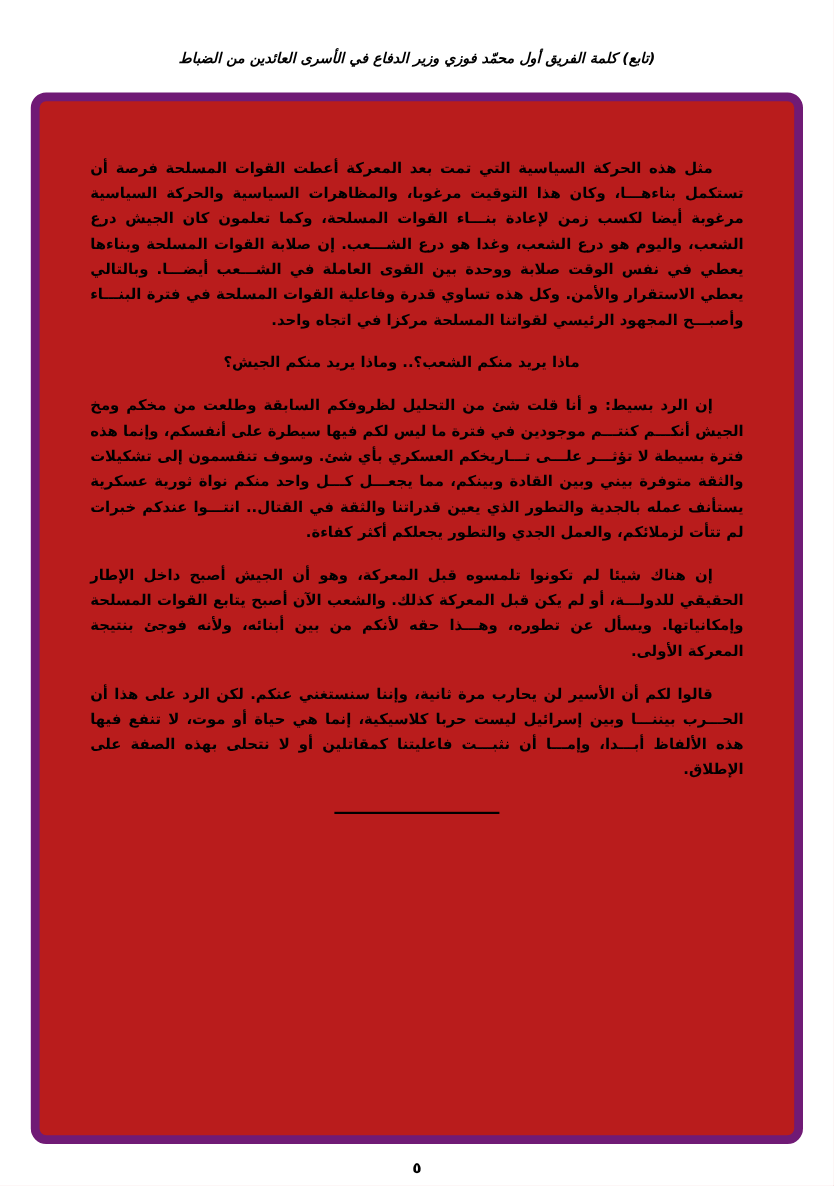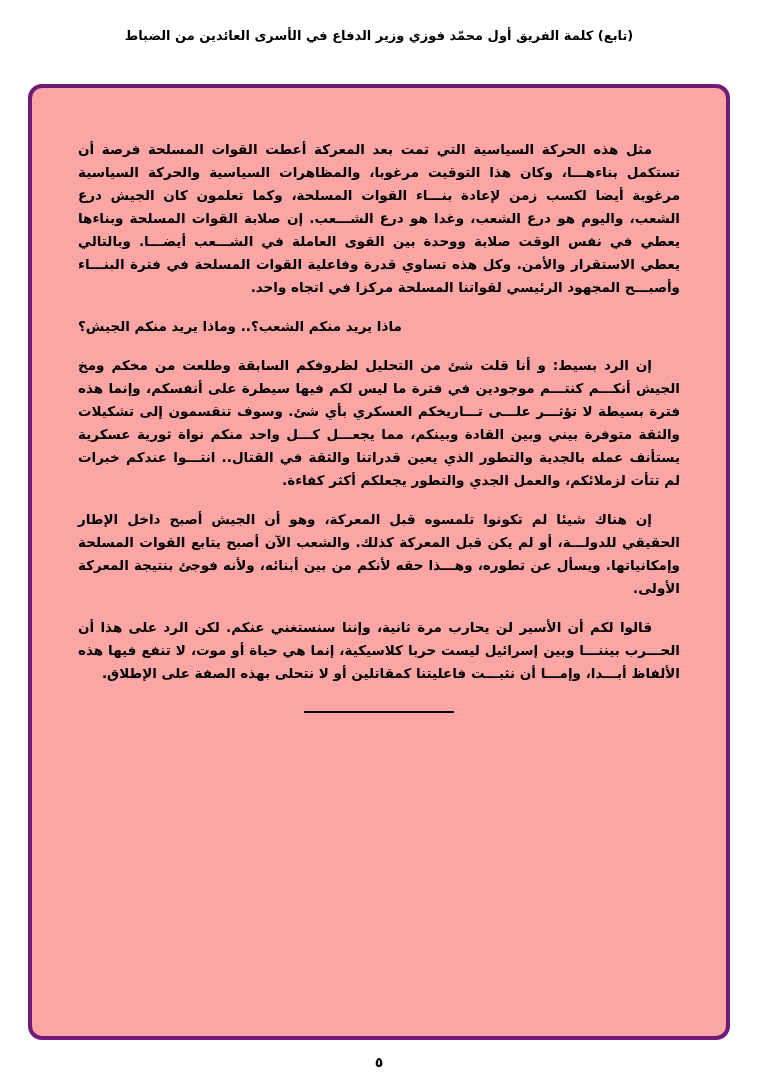--- a/index.html
+++ b/index.html
@@ -13,48 +13,49 @@
     position: relative;
     font-family: "DejaVu Sans", sans-serif;
     color: #000;
     overflow: hidden;
   }
   .page-header {
     direction: rtl;
     text-align: center;
     font-weight: bold;
     font-size: 13px;
-    padding-top: 28px;
+    padding-top: 46px;
     letter-spacing: 0.2px;
+    font-style: italic;
   }
   .green-box {
     position: absolute;
     left: 28px;
     right: 28px;
     top: 84px;
     bottom: 38px;
-    border: 4px solid #701a75;
+    border: 8px solid #701a75;
     border-radius: 14px;
     box-sizing: border-box;
-    background: #fca5a5;
+    background: #b91c1c;
   }
   .content {
     direction: rtl;
     text-align: justify;
     font-size: 13.5px;
     font-weight: bold;
     line-height: 23px;
     padding: 50px 46px 0 46px;
   }
   .para {
     margin: 0 0 16px 0;
     text-indent: 28px;
   }
   .para.question {
-    text-align: left;
+    text-align: center;
   }
   .divider {
     width: 150px;
     height: 0;
     border-top: 2px solid #000;
     margin: 26px auto 0 auto;
   }
   .page-number {
     position: absolute;
     bottom: 8px;

